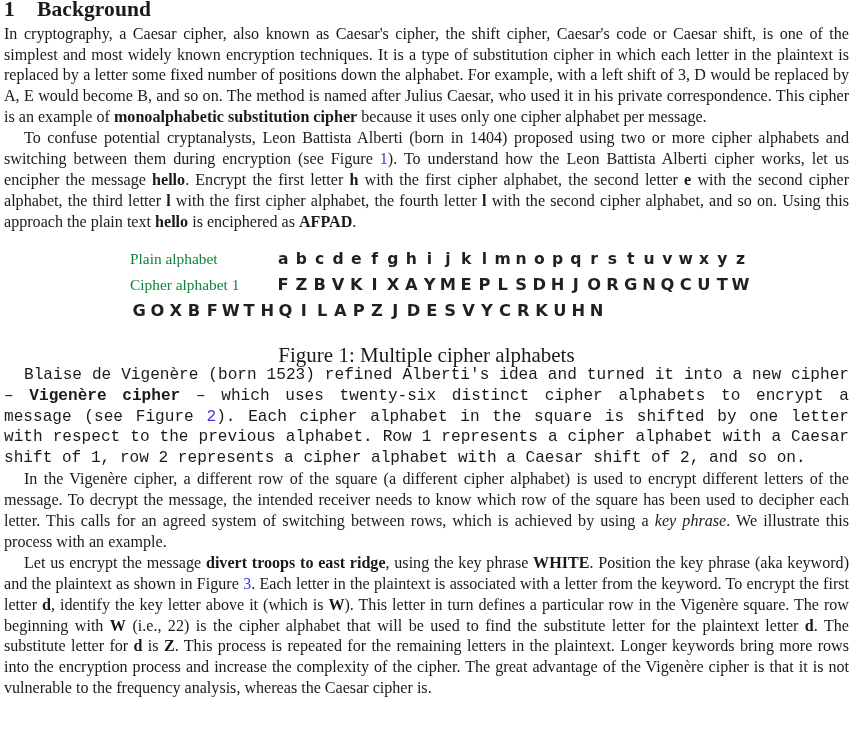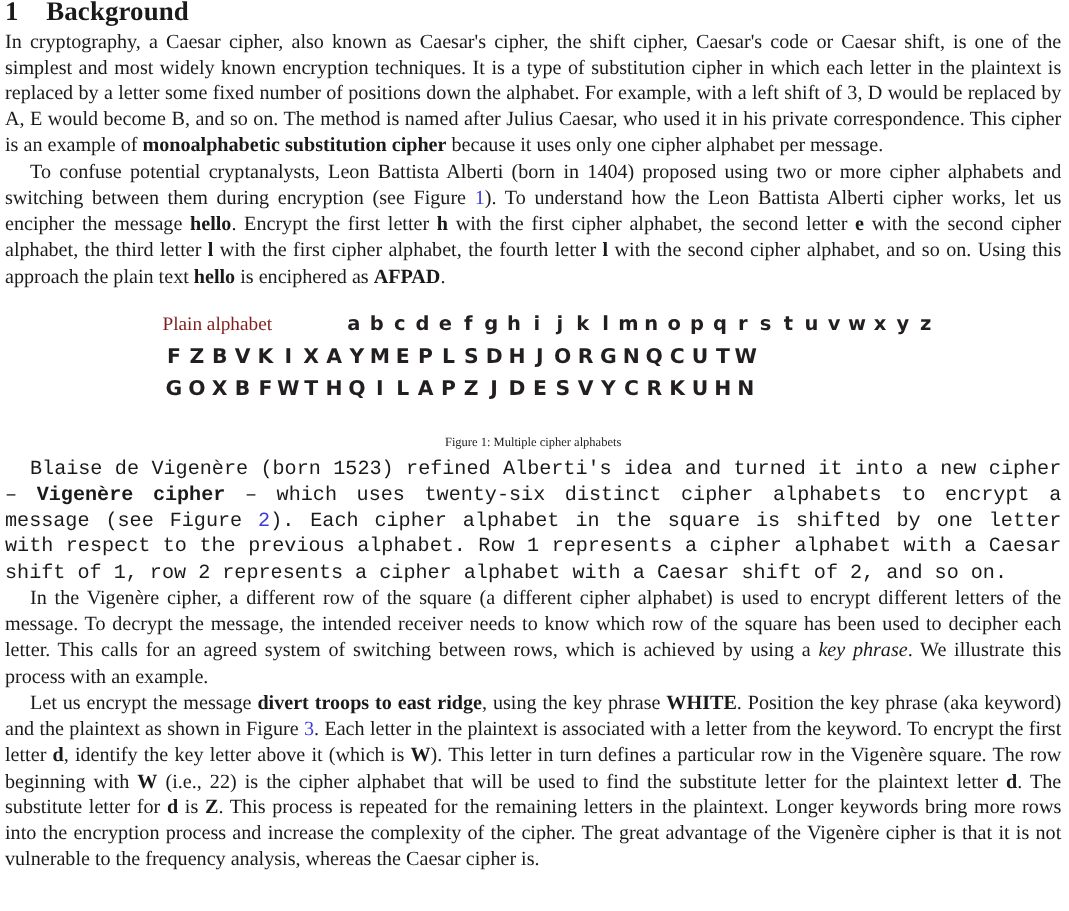--- a/index.html
+++ b/index.html
@@ -78,42 +78,42 @@
   .fig-row {
     display: flex;
     align-items: baseline;
     height: 26px;
   }
   .fig-label {
     width: 144px;
     flex: 0 0 144px;
     font-family: "Liberation Serif", "DejaVu Serif", serif;
     font-size: 15.4px;
-    color: #7f1d1d;
+    color: #15803d;
     line-height: 26px;
   }
   .fig-letters {
     font-family: "DejaVu Sans", "Liberation Sans", sans-serif;
     font-weight: bold;
     font-size: 16.3px;
     color: #231f20;
     display: flex;
     line-height: 26px;
   }
   .fig-letters .cell {
     width: 18.3px;
     flex: 0 0 18.3px;
     text-align: center;
   }
   .fig-letters.plain .cell {
     font-size: 15.6px;
   }
   .figure-caption {
     text-align: center;
-    font-size: 10px;
+    font-size: 21px;
     margin-top: 21px;
     line-height: 20px;
   }
 
   .para-block-2 { margin-top: 21px; }
   .para-after-fig { margin-top: 22px; font-family: Liberation Mono, monospace; }
 </style>
 </head>
 <body>
 
@@ -156,20 +156,21 @@
             <span class="cell">u</span>
             <span class="cell">v</span>
             <span class="cell">w</span>
             <span class="cell">x</span>
             <span class="cell">y</span>
             <span class="cell">z</span>
         </span>
       </div>
 
       <div class="fig-row">
+        <span class="fig-label">Cipher alphabet 1</span>
         <span class="fig-letters">
           <span class="cell">F</span>
             <span class="cell">Z</span>
             <span class="cell">B</span>
             <span class="cell">V</span>
             <span class="cell">K</span>
             <span class="cell">I</span>
             <span class="cell">X</span>
             <span class="cell">A</span>
             <span class="cell">Y</span>

